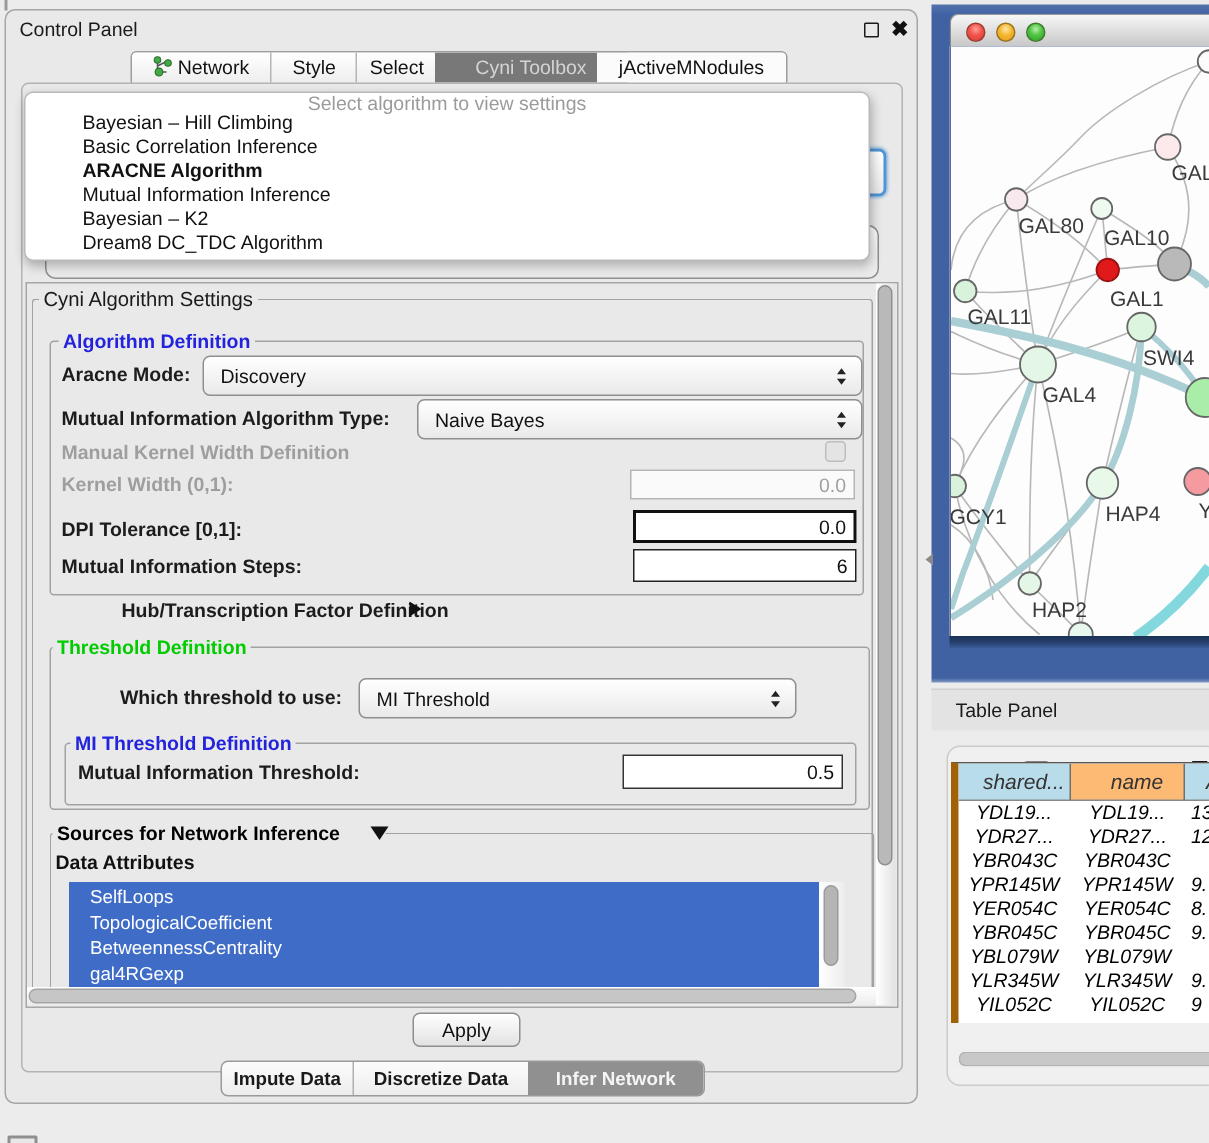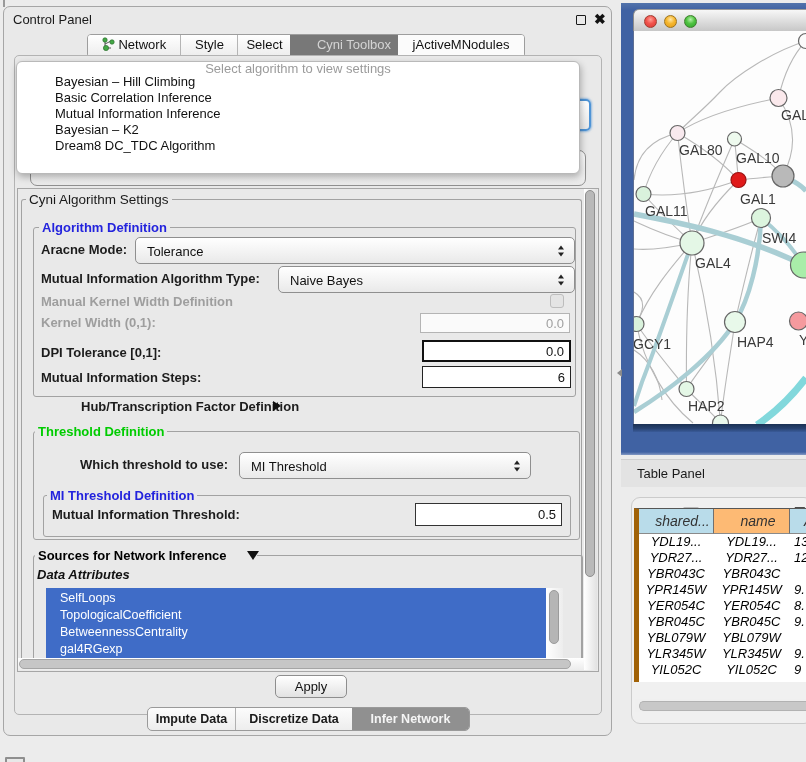--- a/index.html
+++ b/index.html
@@ -50,21 +50,21 @@
 <div class="abs" id="pane" style="left:17px;top:188px;width:580px;height:482px;border:1px solid #a6a6a6;background:#e9e9e9;"></div>
 
 <div class="grp" style="left:21px;top:199px;width:559px;height:459px;border-bottom:none;border-radius:3px 3px 0 0;"></div>
 <div class="glab" style="left:26px;top:193px;font-weight:normal;font-size:13.5px;color:#1a1a1a;">Cyni Algorithm Settings</div>
 
 <div class="grp" style="left:33px;top:227px;width:541px;height:168px;"></div>
 <div class="glab" style="left:39px;top:221px;color:#2323dd;">Algorithm Definition</div>
 
 <div class="lbl" style="left:41px;top:243px;">Aracne Mode:</div>
 <div class="combo" style="left:135px;top:237px;width:438px;height:25px;">
-    <span class="tx">Tolerance</span>
+    <span class="tx">Discovery</span>
     <span class="ar">
       <i class="up"></i>
       <i class="dn"></i>
     </span>
   </div>
 
 <div class="lbl" style="left:41px;top:272px;">Mutual Information Algorithm Type:</div>
 <div class="combo" style="left:278px;top:266px;width:295px;height:25px;">
     <span class="tx">Naive Bayes</span>
     <span class="ar">
@@ -103,21 +103,21 @@
 <div class="grp" style="left:43px;top:495px;width:526px;height:40px;"></div>
 <div class="glab" style="left:47px;top:489px;color:#2323dd;">MI Threshold Definition</div>
 
 <div class="lbl" style="left:52px;top:508px;">Mutual Information Threshold:</div>
 <div class="fld" style="left:415px;top:503px;width:147px;height:23px;line-height:22px;border:1px solid #333;">0.5</div>
 
 <div class="grp" style="left:33px;top:555px;width:548px;height:103px;border-bottom:none;border-radius:3px 3px 0 0;"></div>
 <div class="glab" style="left:35px;top:549px;padding-right:30px;">Sources for Network Inference</div>
 <div class="abs" style="left:247px;top:551px;width:0;height:0;border-left:6.5px solid transparent;border-right:6.5px solid transparent;border-top:9px solid #111;"></div>
 
-<div class="lbl" style="left:37px;top:568px;color:#111;font-style:italic;">Data Attributes</div>
+<div class="lbl" style="left:37px;top:568px;color:#111;">Data Attributes</div>
 <div class="abs" style="left:46px;top:588px;width:500px;height:70px;background:#3f6cc7;overflow:hidden;">
   <div style="font-size:12.5px;color:#fff;line-height:16.9px;padding:2px 0 0 14px;">SelfLoops<br>TopologicalCoefficient<br>BetweennessCentrality<br>gal4RGexp</div>
 </div>
 <div class="abs" style="left:546px;top:588px;width:17px;height:70px;background:linear-gradient(90deg,#ffffff,#ededed);"></div>
 <div class="abs" style="left:549px;top:590px;width:10px;height:54px;background:#b5b5b5;border:1px solid #9b9b9b;border-radius:6px;box-sizing:border-box;"></div>
 
 <div class="abs" style="left:584px;top:189px;width:13px;height:481px;background:linear-gradient(90deg,#ffffff,#e2e2e2);"></div>
 <div class="abs" style="left:585px;top:190px;width:10px;height:387px;background:#b9b9b9;border:1px solid #8f8f8f;border-radius:6px;box-sizing:border-box;"></div>
 <div class="abs" style="left:18px;top:658px;width:566px;height:12px;background:linear-gradient(#ffffff,#ececec);"></div>
 <div class="abs" style="left:19px;top:659px;width:552px;height:10px;background:#c6c6c6;border:1px solid #a5a5a5;border-radius:6px;box-sizing:border-box;"></div>
@@ -129,20 +129,21 @@
   <div class="abs" style="left:204px;top:0;width:117px;height:22px;line-height:22px;text-align:center;font-size:12.5px;font-weight:bold;color:#f5f5f5;background:#909090;">Infer Network</div>
   <div class="abs" style="left:87px;top:0;width:117px;height:22px;line-height:22px;text-align:center;font-size:12.5px;font-weight:bold;color:#1a1a1a;border-left:1px solid #b0b0b0;box-sizing:border-box;">Discretize Data</div>
 </div>
 
 <div class="abs" style="left:5px;top:757px;width:16px;height:12px;border:2px solid #8f8f8f;background:#e8e8e8;border-radius:1px;"></div>
 
 <div class="abs" id="ddov" style="left:16px;top:61px;width:562px;height:111px;background:#ffffff;border:1px solid #b9b9b9;border-radius:6px;box-shadow:1px 3px 7px rgba(0,0,0,.28);">
   <div style="text-align:center;font-size:13px;color:#9b9b9b;line-height:11px;margin-top:1px;">Select algorithm to view settings</div>
   <div class="ditem">Bayesian – Hill Climbing</div>
   <div class="ditem">Basic Correlation Inference</div>
+  <div class="ditem" style="font-weight:bold;">ARACNE Algorithm</div>
   <div class="ditem">Mutual Information Inference</div>
   <div class="ditem">Bayesian – K2</div>
   <div class="ditem">Dream8 DC_TDC Algorithm</div>
 </div>
 
 <div class="abs" style="left:621px;top:3px;width:185px;height:452px;background:linear-gradient(#5273ab 0px,#4062a3 7px,#4062a3 449px,#8399c4 452px);"></div>
 
 <div class="abs" style="left:633px;top:9px;width:173px;height:22px;background:linear-gradient(#f7f7f7,#c7c7c7);border-radius:6px 0 0 0;border-left:1px solid #8a8a8a;border-top:1px solid #9a9a9a;box-sizing:border-box;"></div>
 <div class="abs" style="left:643.5px;top:15px;width:11px;height:11px;border-radius:50%;background:radial-gradient(circle at 50% 32%,#ff9f96 0%,#f1544d 45%,#d83a34 100%);border:0.5px solid #a03c30;"></div>
 <div class="abs" style="left:663.5px;top:15px;width:11px;height:11px;border-radius:50%;background:radial-gradient(circle at 50% 32%,#ffe7a8 0%,#f5b62e 45%,#e39c19 100%);border:0.5px solid #9d741d;"></div>

